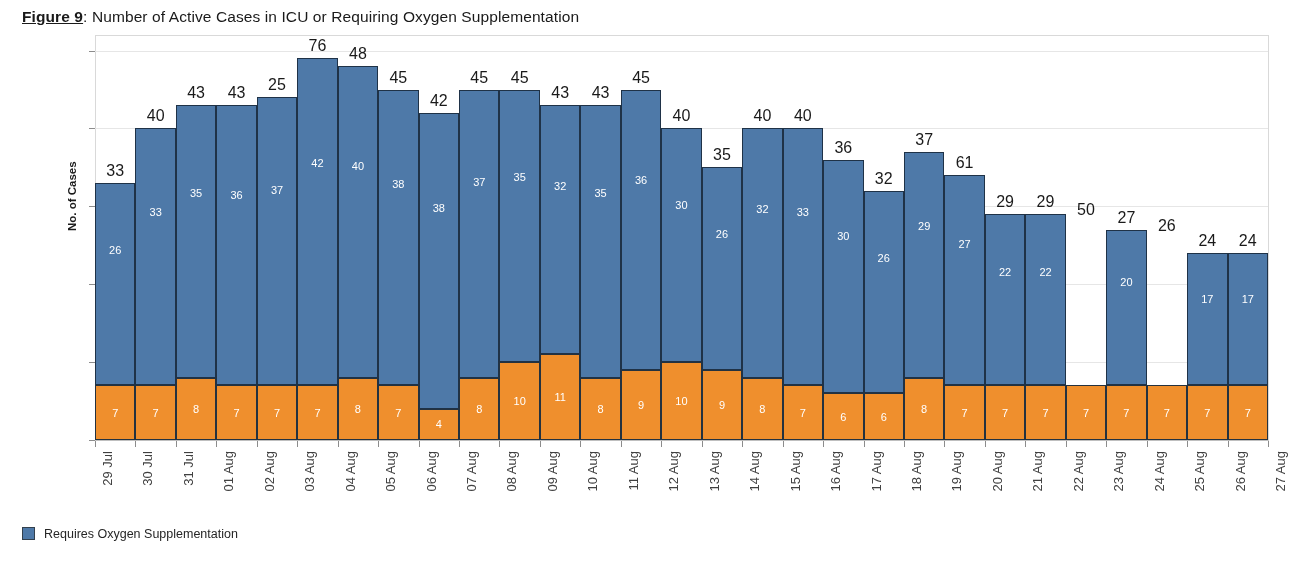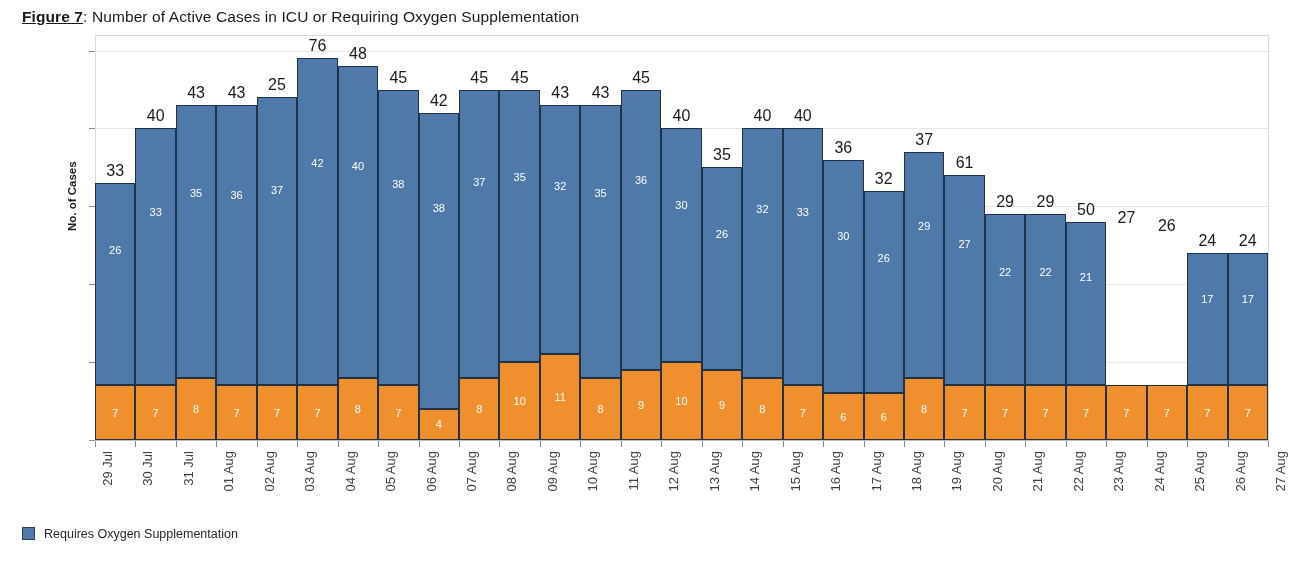--- a/index.html
+++ b/index.html
@@ -156,21 +156,21 @@
   .legend-text {
     font-size: 12.5px;
     color: #262626;
     white-space: nowrap;
   }
 </style>
 </head>
 <body>
 
 <div id="figure-title">
-  <span class="fig-label">Figure 7</span><span>: Number of Active Cases in ICU or Requiring Oxygen Supplementation</span>
+  <span class="fig-label">Figure 9</span><span>: Number of Active Cases in ICU or Requiring Oxygen Supplementation</span>
 </div>
 
 <div id="chart-frame"></div>
 
 <div id="plot">
   <div id="y-axis-title">No. of Cases</div>
   <div id="gridlines">
       <div class="gridline" style="top: 327.115px;"></div>
       <div class="gridline" style="top: 249.231px;"></div>
       <div class="gridline" style="top: 171.346px;"></div>
@@ -399,28 +399,28 @@
         </div>
         <div class="seg seg-blue" style="bottom: 54.5192px; height: 171.346px;">
           <div class="seg-label" style="top: 51.4038px;">22</div>
         </div>
         <div class="bar-total" style="bottom: 229.865px;">29</div>
       </div>
       <div class="bar" style="left: 970.759px; width: 40.4483px; height: 218.077px;">
         <div class="seg seg-orange" style="bottom: 0px; height: 54.5192px;">
           <div class="seg-label" style="top: 21.2596px;">7</div>
         </div>
-        <div class="seg seg-blue" style="bottom: 54.5192px; height: 163.558px;">
-          <div class="seg-label" style="top: 49.0673px;">21</div>
-        </div>
         <div class="bar-total" style="bottom: 222.077px;">50</div>
       </div>
       <div class="bar" style="left: 1011.21px; width: 40.4483px; height: 210.288px;">
         <div class="seg seg-orange" style="bottom: 0px; height: 54.5192px;">
           <div class="seg-label" style="top: 21.2596px;">7</div>
+        </div>
+        <div class="seg seg-blue" style="bottom: 54.5192px; height: 155.769px;">
+          <div class="seg-label" style="top: 46.7308px;">20</div>
         </div>
         <div class="bar-total" style="bottom: 214.288px;">27</div>
       </div>
       <div class="bar" style="left: 1051.66px; width: 40.4483px; height: 202.5px;">
         <div class="seg seg-orange" style="bottom: 0px; height: 54.5192px;">
           <div class="seg-label" style="top: 21.2596px;">7</div>
         </div>
         <div class="bar-total" style="bottom: 206.5px;">26</div>
       </div>
       <div class="bar" style="left: 1092.1px; width: 40.4483px; height: 186.923px;">

